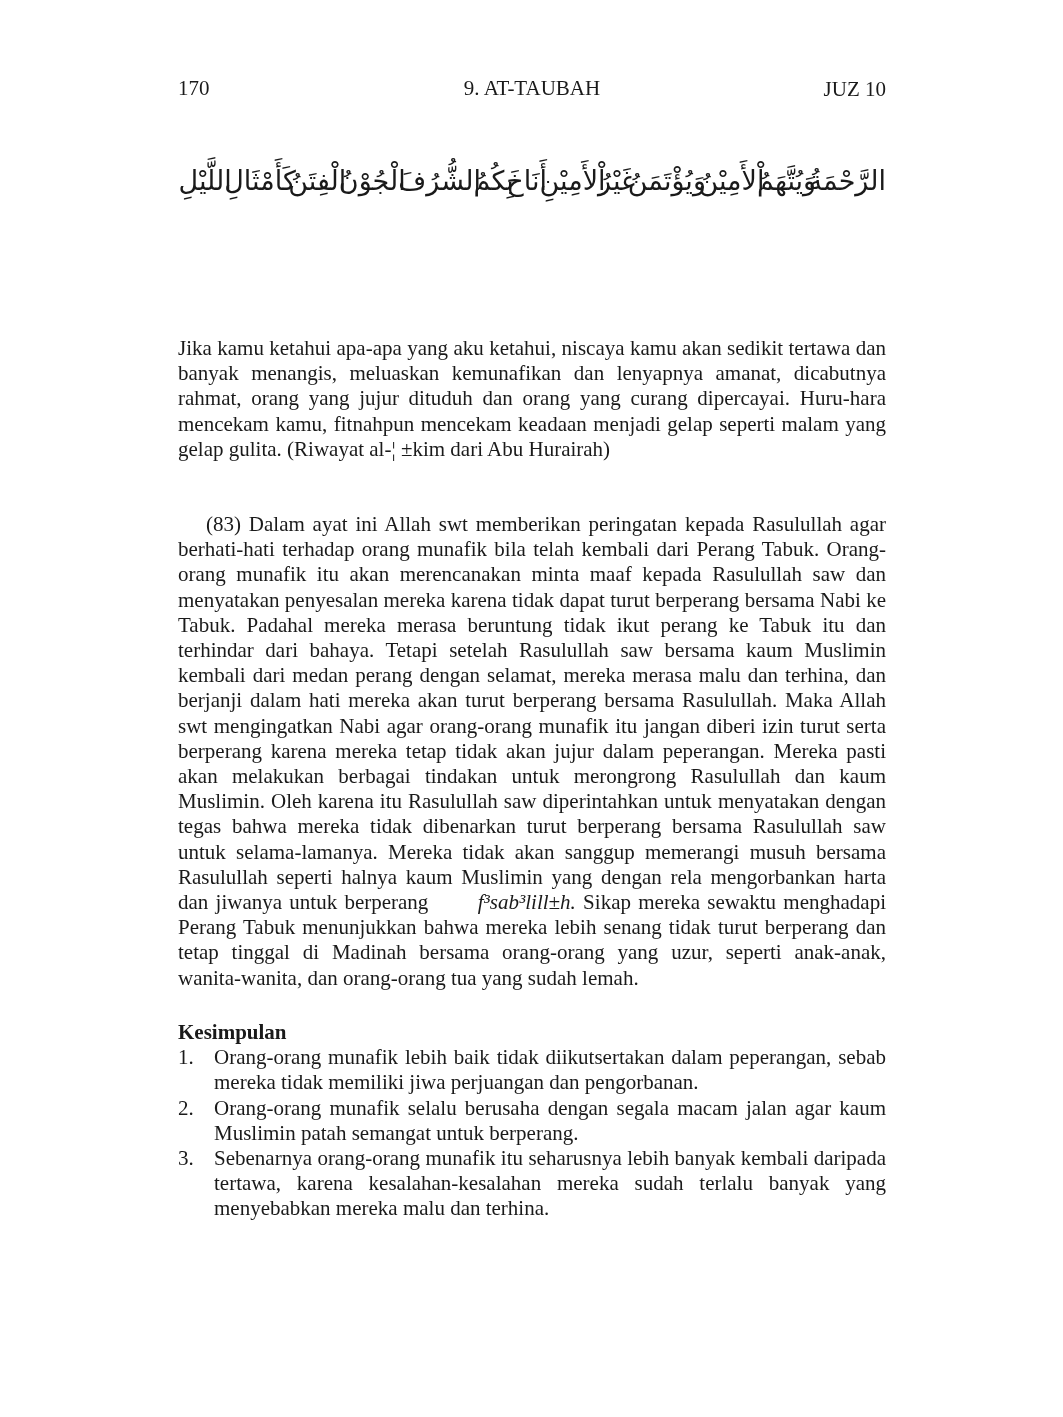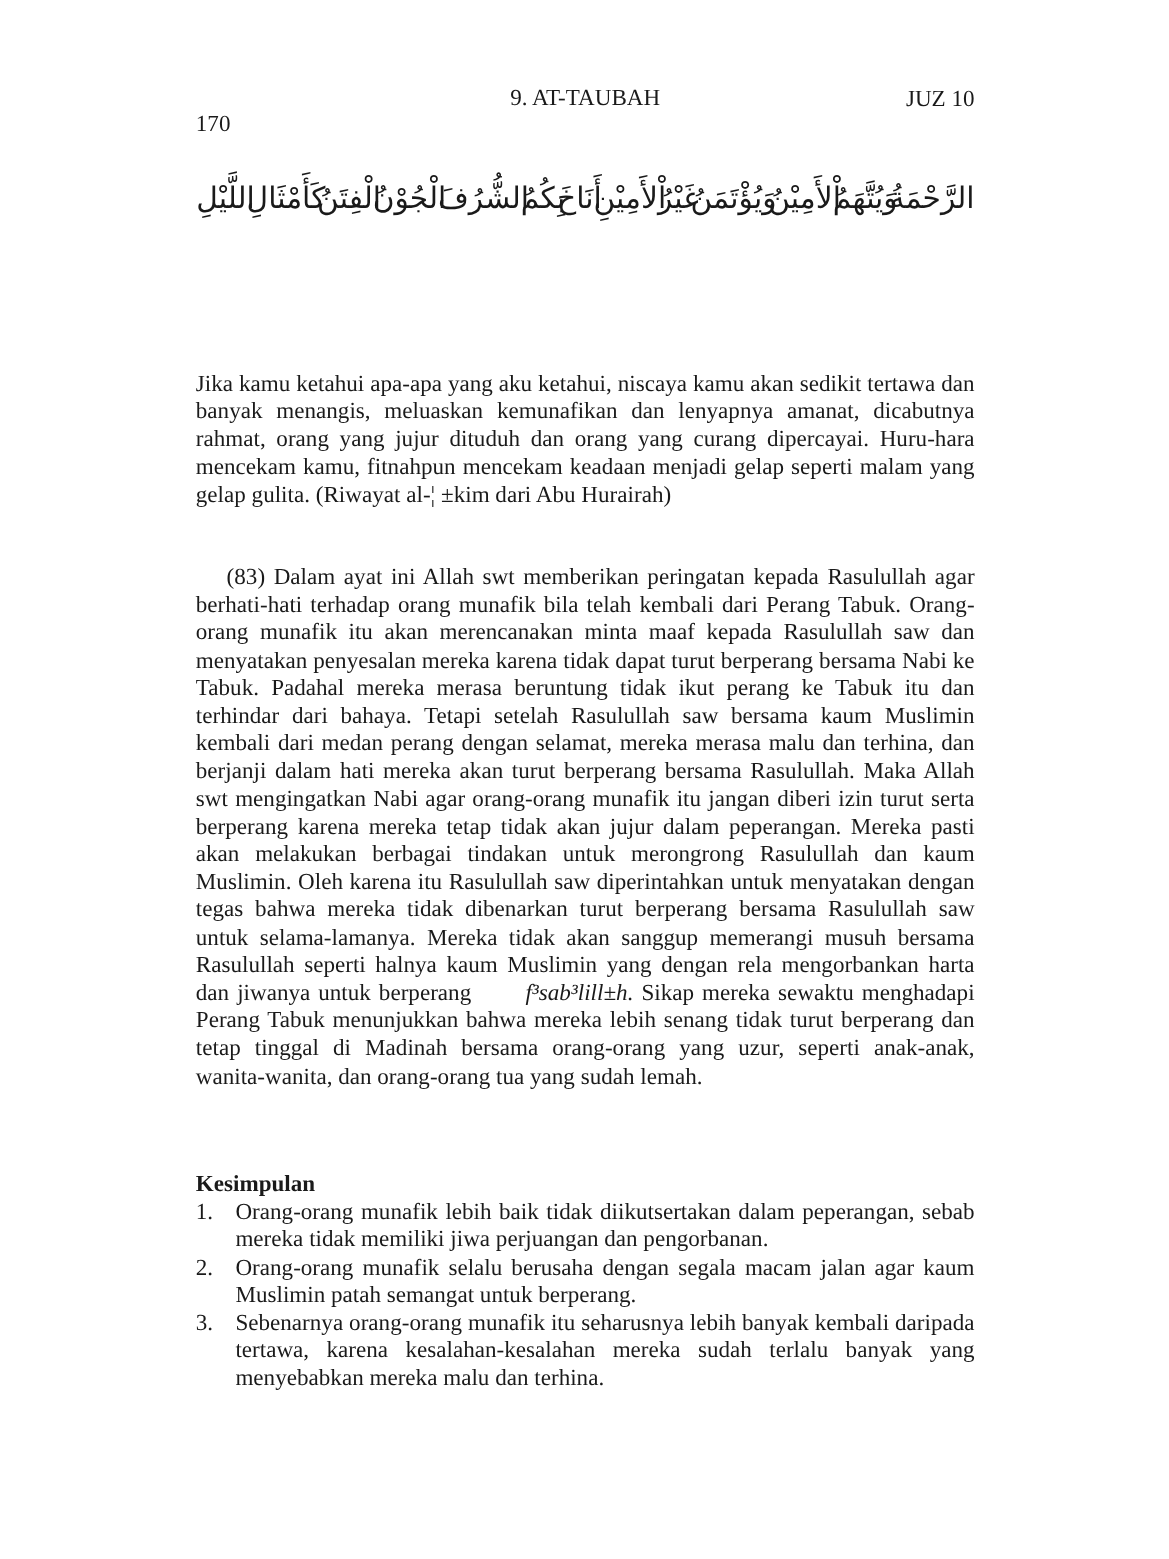--- a/index.html
+++ b/index.html
@@ -27,21 +27,20 @@
     left: 0;
     width: 708px;
     height: 28px;
     font-size: 21px;
     line-height: 28px;
   }
   .running-header .page-number {
     position: absolute;
     left: 0;
     top: 0;
-    margin-top: 24px;
   }
   .running-header .surah-title {
     position: absolute;
     left: 0;
     width: 708px;
     text-align: center;
     top: 0;
   }
   .running-header .juz-label {
     position: absolute;
@@ -85,21 +84,21 @@
     line-height: 25.2px;
     text-align: justify;
     text-indent: 28px;
   }
   .commentary .term {
     font-style: italic;
     margin-left: 42px;
   }
   .conclusion {
     position: absolute;
-    top: 1064px;
+    top: 1020px;
     left: 0;
     width: 708px;
     font-size: 21px;
     line-height: 25.2px;
   }
   .conclusion-heading {
     font-weight: bold;
     margin: 0;
     font-size: 21px;
     line-height: 25.2px;

